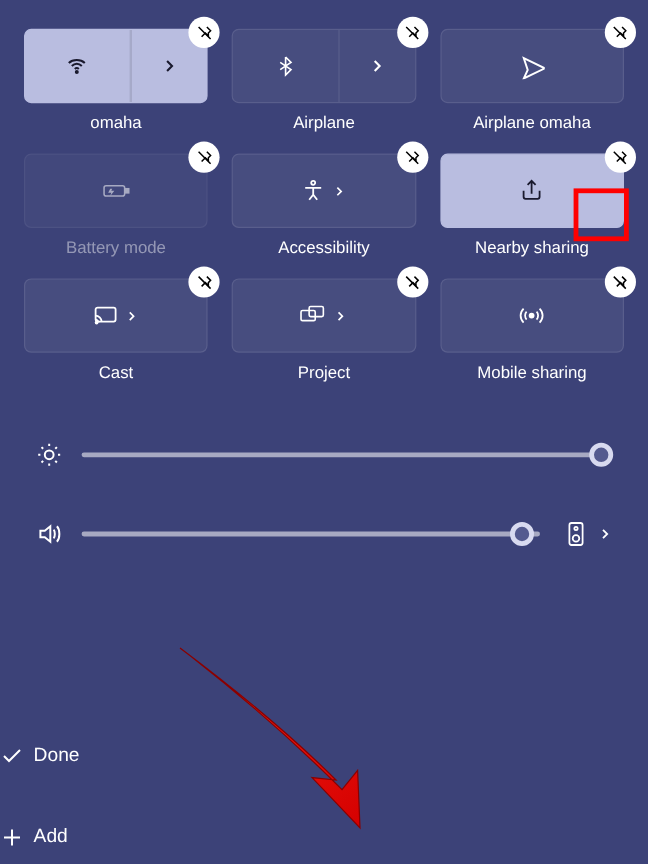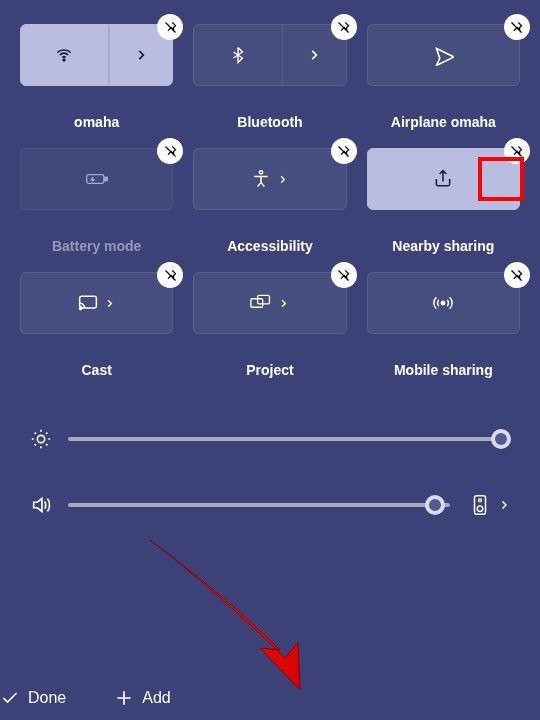--- a/index.html
+++ b/index.html
@@ -46,23 +46,23 @@
     flex: 1;
     height: 100%;
     display: flex;
     align-items: center;
     justify-content: center;
   }
   .split-left.active, .tile.active .split-left { border-right: 1px solid rgba(0,0,0,0.10); }
   .split-right { border-left: 1px solid rgba(255,255,255,0.10); flex: 0 0 42%; }
   .tile.active .split-right { border-left: 1px solid rgba(0,0,0,0.10); }
   .label {
-    margin-top: 28px;
+    margin-top: 8px;
     font-size: 14px;
-    font-weight: 700;
+    font-weight: 400;
     text-align: center;
     color: #fff;
   }
   .label.disabled { color: rgba(255,255,255,0.45); }
   .pin {
     position: absolute;
     top: -10px;
     right: -10px;
     width: 26px;
     height: 26px;
@@ -85,22 +85,23 @@
     flex: 1; height: 4px; background: rgba(255,255,255,0.55);
     border-radius: 2px; position: relative;
   }
   .slider-thumb {
     position: absolute; top: 50%; transform: translate(-50%,-50%);
     width: 20px; height: 20px; border-radius: 50%;
     background: #545a8f; border: 4px solid #d8daf0;
   }
   .footer {
     position: absolute; bottom: 12px; left: 0; right: 0;
-    display: flex; gap: 48px;
+    display: flex; justify-content: center; gap: 48px;
     font-size: 16px;
+    flex-direction: column;
   }
   .footer-btn { display: flex; align-items: center; gap: 8px; }
   .highlight-box {
     position: absolute;
     border: 4px solid #ff0000;
     pointer-events: none;
     z-index: 5;
   }
   .arrow-annotation {
     position: absolute;
@@ -160,21 +161,21 @@
             </svg>
         </span>
       </div>
     </div>
     <div class="pin">
       <svg viewBox="0 0 24 24" fill="none" stroke="#000" stroke-width="2">
           <path d="M15 4l5 5-3 3v4l-4-4-5 5"></path>
           <path d="M4 4l16 16"></path>
         </svg>
     </div>
-    <div class="label">Bluetooth</div>
+    <div class="label">Airplane</div>
   </div>
 
   <div class="tile-wrap">
     <div class="tile">
       <span>
         <svg width="22" height="22" viewBox="0 0 24 24" fill="none" stroke="#fff" stroke-width="1.8">
             <path d="M2 12l20-7-7 20-3-8-10-5z" transform="rotate(45 12 12)"></path>
           </svg>
       </span>
     </div>

